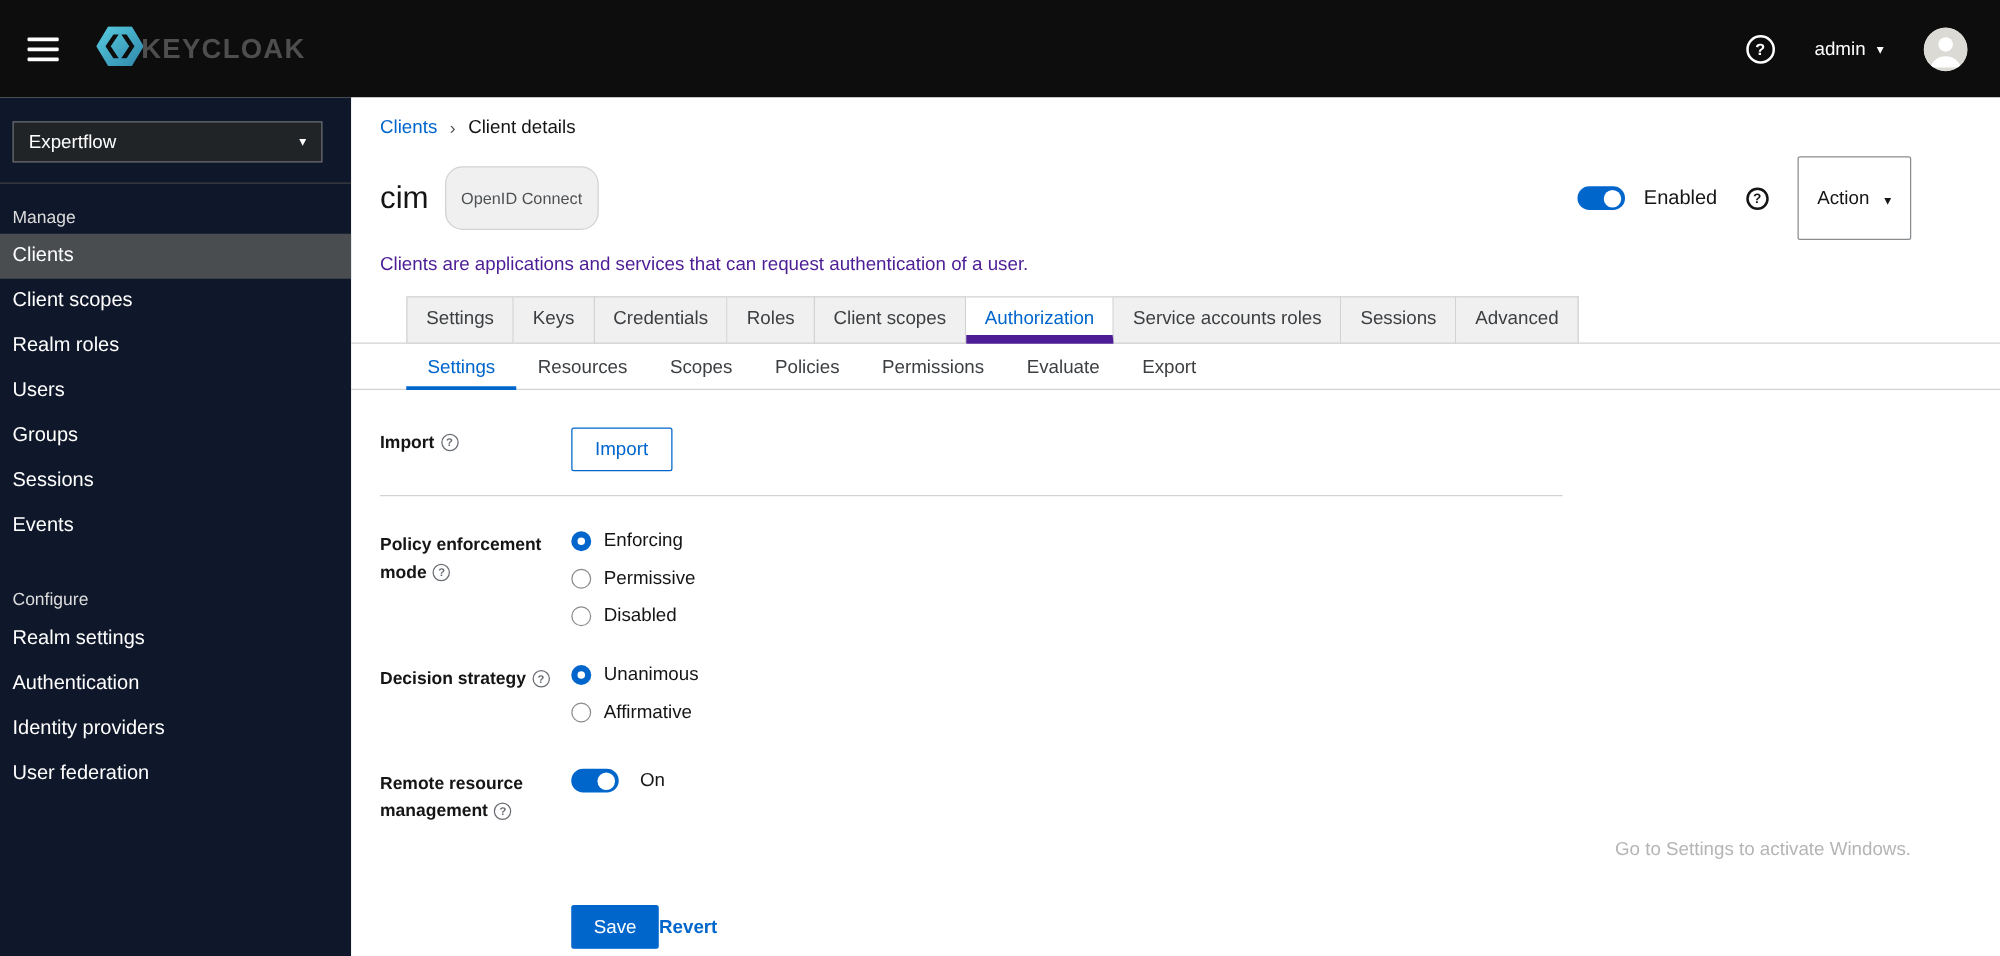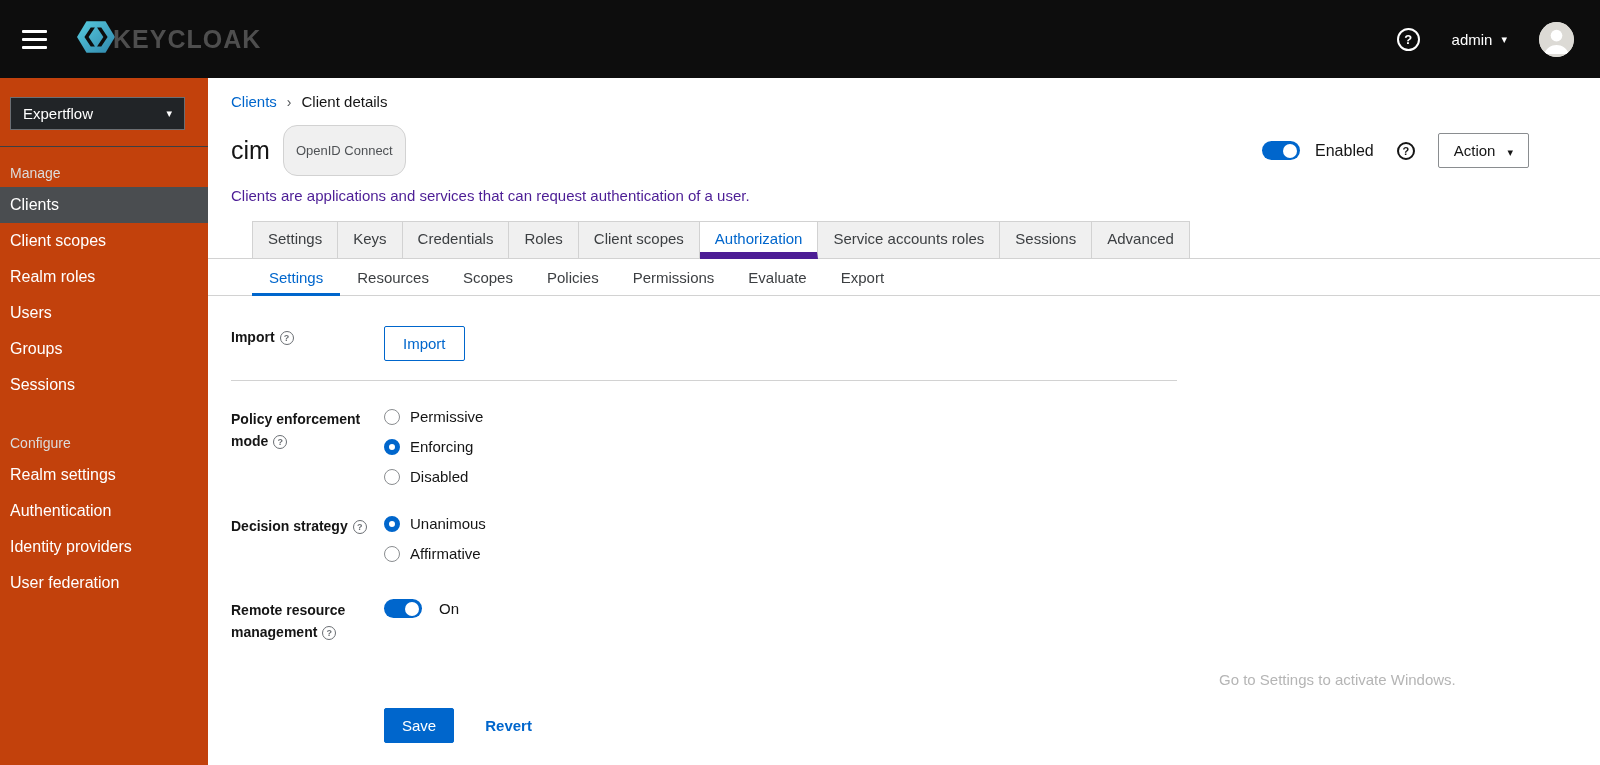--- a/index.html
+++ b/index.html
@@ -12,36 +12,36 @@
   .app { width:1600px; height:765px; display:flex; flex-direction:column; }
 
   
   .topbar {
     height:78px; background:#0d0d0d; display:flex; align-items:center;
     padding:0 26px 0 14px; flex-shrink:0;
   }
   .hamburger { background:none; border:none; cursor:pointer; display:flex; flex-direction:column; gap:5px; padding:8px; }
   .hamburger span { display:block; width:25px; height:3px; background:#ffffff; border-radius:1px; }
   .brand { display:flex; align-items:center; gap:4px; margin-left:22px; }
-  .brand-text { color:#4e4e4e; font-size:25px; font-weight:bold; letter-spacing:1px; margin-left:-6px; }
+  .brand-text { color:#4e4e4e; font-size:22px; font-weight:bold; letter-spacing:1px; margin-left:-6px; }
   .topbar-right { margin-left:auto; display:flex; align-items:center; gap:32px; }
   .help-circle {
     width:23px; height:23px; border:2px solid #fff; border-radius:50%;
     background:transparent; color:#fff; font-size:13px; font-weight:bold;
     display:flex; align-items:center; justify-content:center; cursor:pointer; padding:0;
   }
   .user-menu { display:flex; align-items:center; gap:9px; color:#fff; font-size:15px; cursor:pointer; }
   .caret { font-size:11px; color:inherit; }
   .avatar { width:35px; height:35px; border-radius:50%; background:#dcdad5; overflow:hidden; cursor:pointer; flex-shrink:0; }
 
   
   .body { flex:1; display:flex; min-height:0; }
 
   
-  .sidebar { width:208px; flex-shrink:0; background:#c2410c; color:#fff; }
+  .sidebar { width:281px; flex-shrink:0; background:#0f172a; color:#fff; }
   .sidebar-top { padding:19px 23px 16px 10px; border-bottom:1px solid #3c3f42; }
   .realm-select {
     border:1px solid #6a6e73; height:33px; display:flex; align-items:center;
     justify-content:space-between; padding:0 12px; font-size:15px; color:#fff;
     cursor:pointer; background:#212427;
   }
   .nav-section-title { font-size:14px; color:#dcdcdc; padding:18px 10px 6px; }
   .nav-section-title.second { padding-top:32px; }
   .nav-list { list-style:none; margin:0; padding:0; }
   .nav-item { font-size:16px; color:#fff; padding:9px 16px 9px 10px; cursor:pointer; }
@@ -64,21 +64,21 @@
   .title-right { display:flex; align-items:center; gap:15px; }
   .toggle { width:38px; height:19px; border-radius:10px; background:#0066cc; position:relative; display:inline-block; cursor:pointer; flex-shrink:0; }
   .toggle .knob { position:absolute; right:3px; top:2.5px; width:14px; height:14px; border-radius:50%; background:#fff; }
   .enabled-label { font-size:16px; color:#151515; }
   .help-dark {
     width:18px; height:18px; border:2px solid #151515; border-radius:50%;
     font-size:11px; font-weight:bold; color:#151515;
     display:inline-flex; align-items:center; justify-content:center; cursor:pointer; margin-left:8px;
   }
   .action-btn {
-    background:#fff; border:1px solid #8a8d90; border-radius:2px; padding:8px 15px;
+    background:#fff; border:1px solid #8a8d90; border-radius:2px; padding:24px 15px;
     font-size:15px; color:#151515; display:flex; align-items:flex-end; gap:12px;
     cursor:pointer; margin-left:8px; font-family:inherit;
   }
   .desc { margin:11px 0 0; font-size:15px; color:#4c1d95; }
 
   
   .tabs-main { display:flex; align-items:stretch; margin-top:17px; padding-left:44px; border-bottom:1px solid #d2d2d2; }
   .tab {
     background:#f0f0f0; border:1px solid #d2d2d2; border-left:none;
     padding:8px 15px 7px; font-size:15px; color:#3c3f42; cursor:pointer;
@@ -112,21 +112,21 @@
   .radio-row { display:flex; align-items:center; gap:10px; margin-bottom:13px; cursor:pointer; }
   .radio-row:last-child { margin-bottom:0; }
   .radio { width:16px; height:16px; border-radius:50%; border:1px solid #8a8d90; background:#fff; flex-shrink:0; }
   .radio.checked { border:5px solid #0066cc; }
   .radio-label { font-size:15px; color:#151515; }
   .row-policy { margin-bottom:30px; }
   .row-decision { margin-bottom:37px; }
   .row-remote { margin-bottom:64px; }
   .toggle-with-label { display:flex; align-items:center; gap:17px; }
   .toggle-state { font-size:15px; color:#151515; }
-  .actions-cell { display:flex; gap:31px; }
+  .actions-cell { display:flex; }
   .save-btn {
     background:#0066cc; border:1px solid #0066cc; color:#fff; border-radius:2px;
     padding:8px 17px; font-size:15px; cursor:pointer; font-family:inherit;
   }
   .revert-link { background:none; border:none; color:#0066cc; font-size:15px; cursor:pointer; padding:0; font-family:inherit;font-weight:bold; }
 
   
   .watermark { position:absolute; left:1011px; top:588px; pointer-events:none; }
   .watermark-title { font-size:23px; color:#bdbdbd; }
   .watermark-sub { font-size:15px; color:#b5b5b5; margin-top:5px; }
@@ -187,20 +187,21 @@
       </div>
       <nav>
         <div class="nav-section-title">Manage</div>
         <ul class="nav-list">
           <li class="nav-item active">Clients</li>
           <li class="nav-item">Client scopes</li>
           <li class="nav-item">Realm roles</li>
           <li class="nav-item">Users</li>
           <li class="nav-item">Groups</li>
           <li class="nav-item">Sessions</li>
+          <li class="nav-item">Events</li>
         </ul>
         <div class="nav-section-title second">Configure</div>
         <ul class="nav-list">
           <li class="nav-item">Realm settings</li>
           <li class="nav-item">Authentication</li>
           <li class="nav-item">Identity providers</li>
           <li class="nav-item">User federation</li>
         </ul>
       </nav>
     </aside>
@@ -275,26 +276,26 @@
         <hr class="divider">
 
         <div class="form-row row-policy">
           <div>
             <span class="form-label">Policy enforcement mode</span><span class="help-sm">
                 <span>?</span>
               </span>
           </div>
           <div>
             <label class="radio-row">
+              <span class="radio checked"></span>
+              <span class="radio-label">Enforcing</span>
+            </label>
+            <label class="radio-row">
               <span class="radio"></span>
               <span class="radio-label">Permissive</span>
-            </label>
-            <label class="radio-row">
-              <span class="radio checked"></span>
-              <span class="radio-label">Enforcing</span>
             </label>
             <label class="radio-row">
               <span class="radio"></span>
               <span class="radio-label">Disabled</span>
             </label>
           </div>
         </div>
 
         <div class="form-row row-decision">
           <div>

